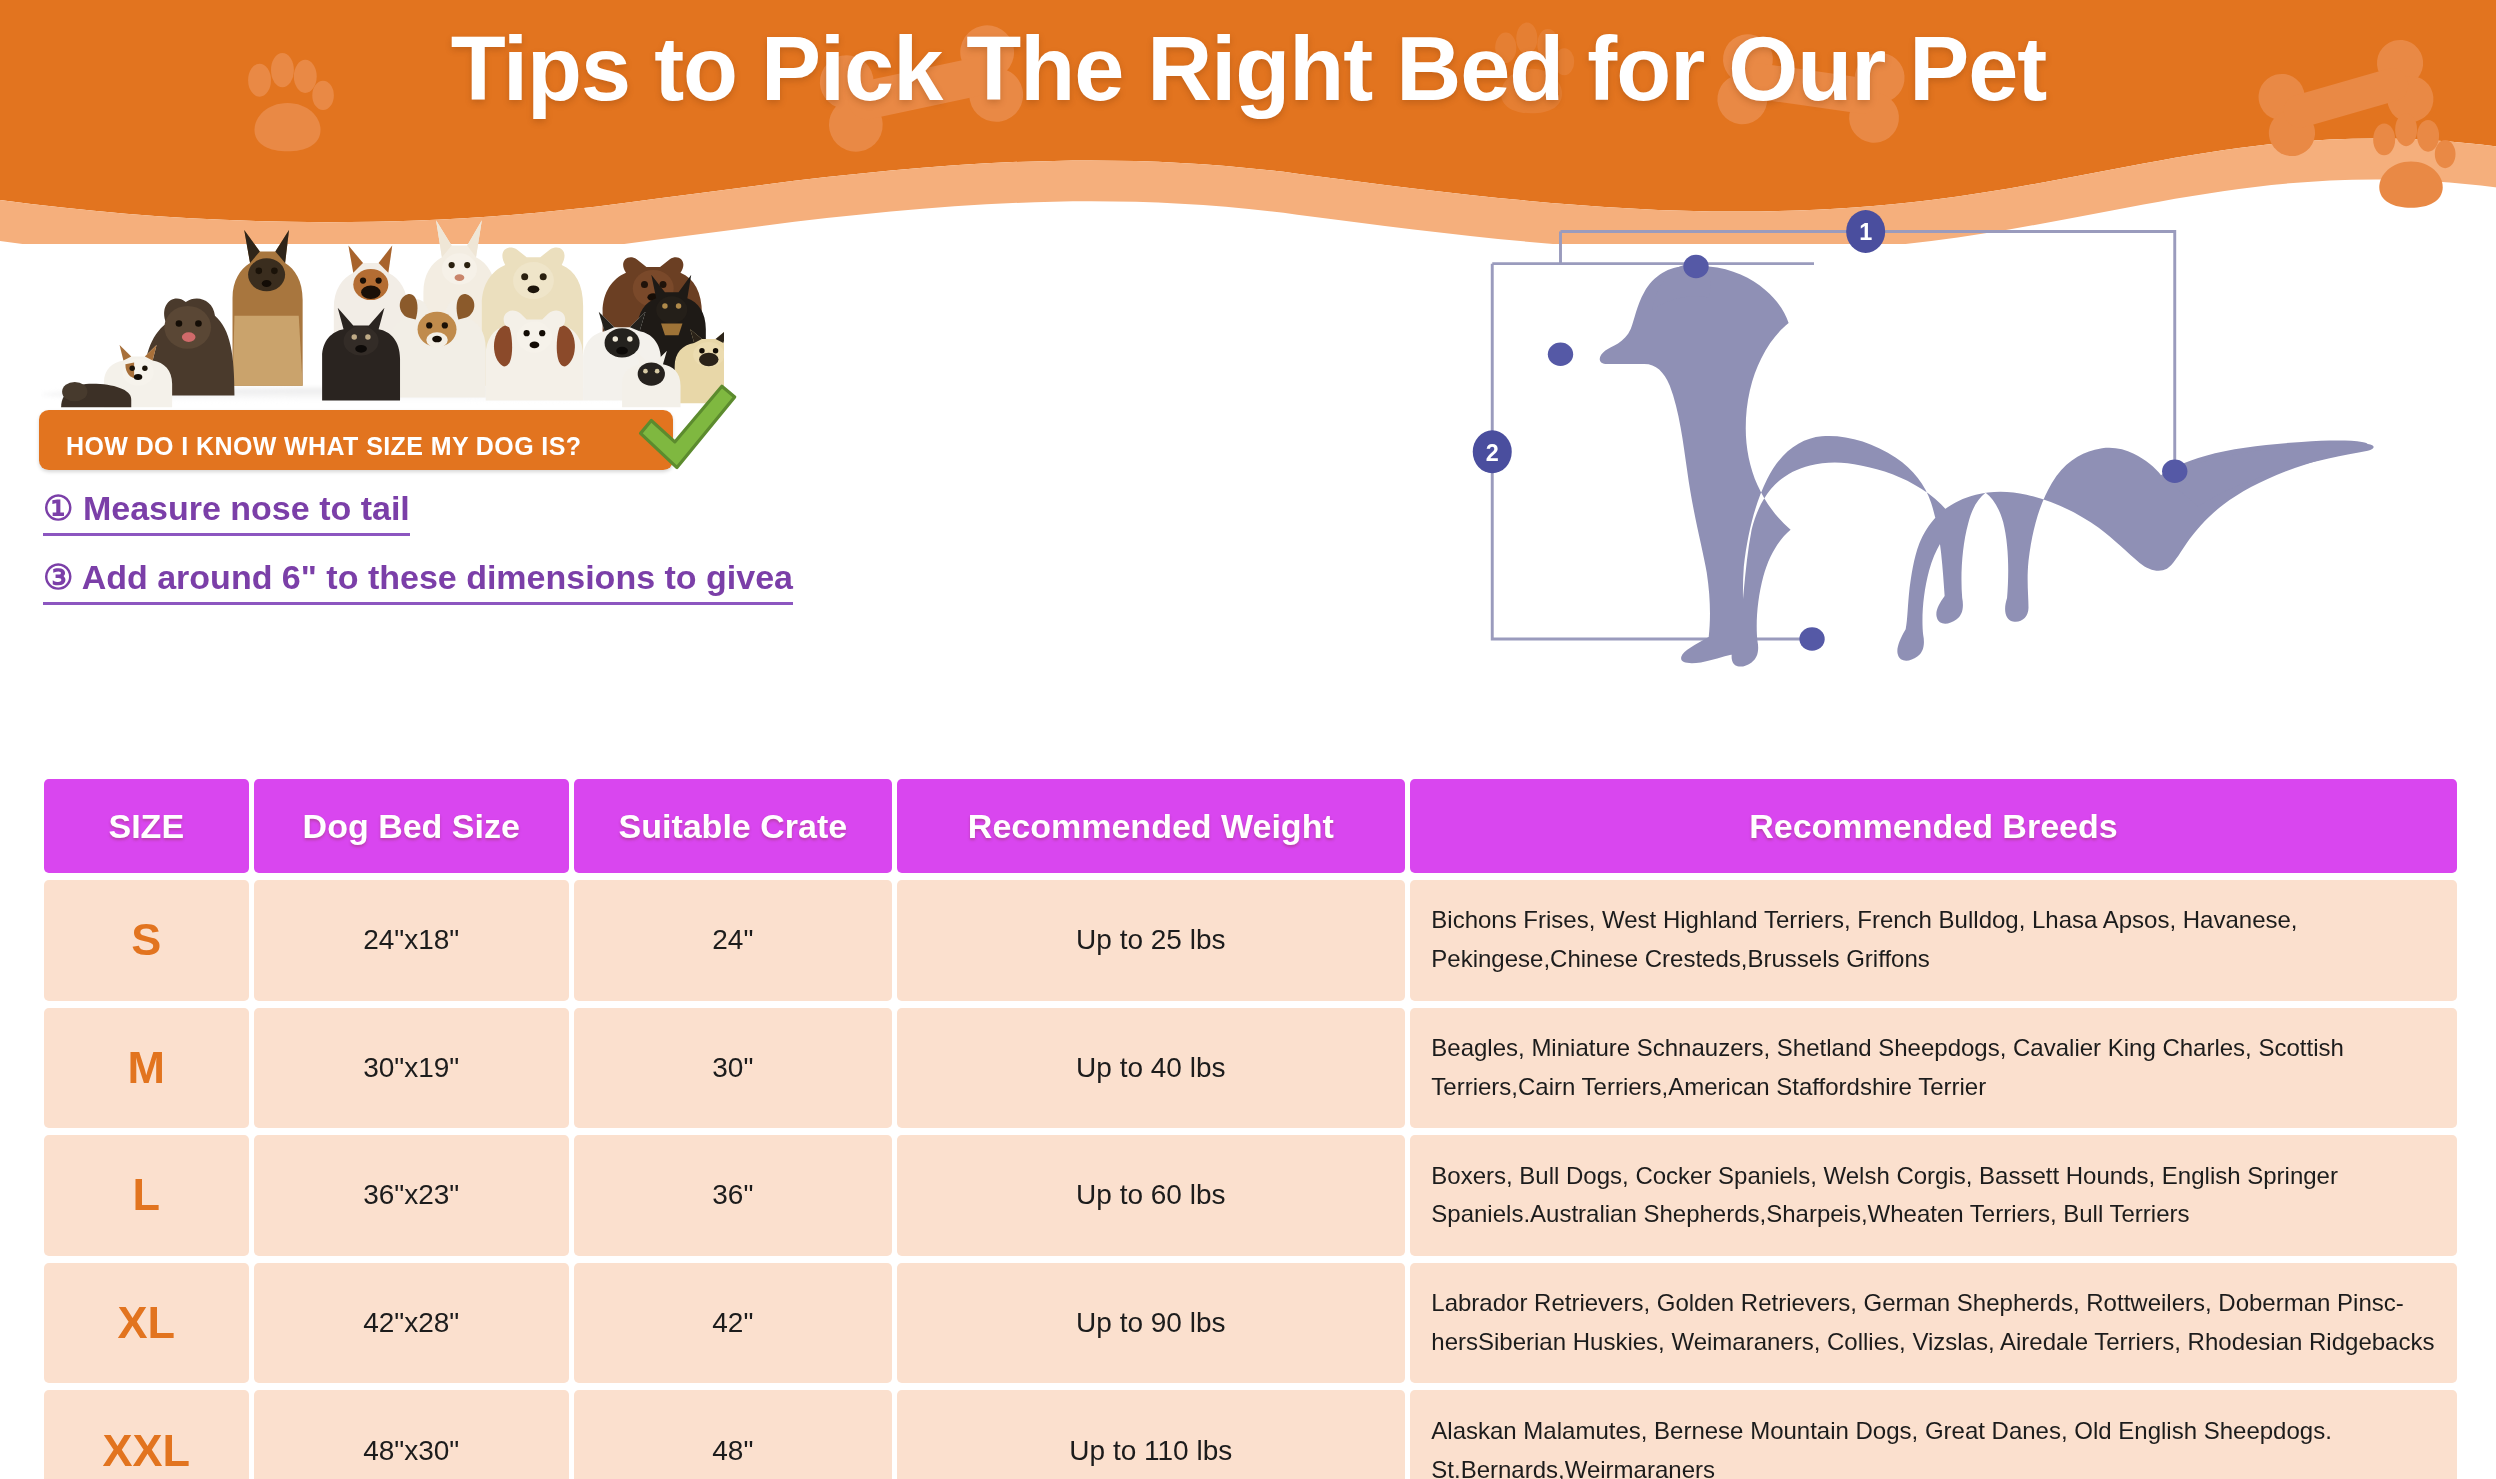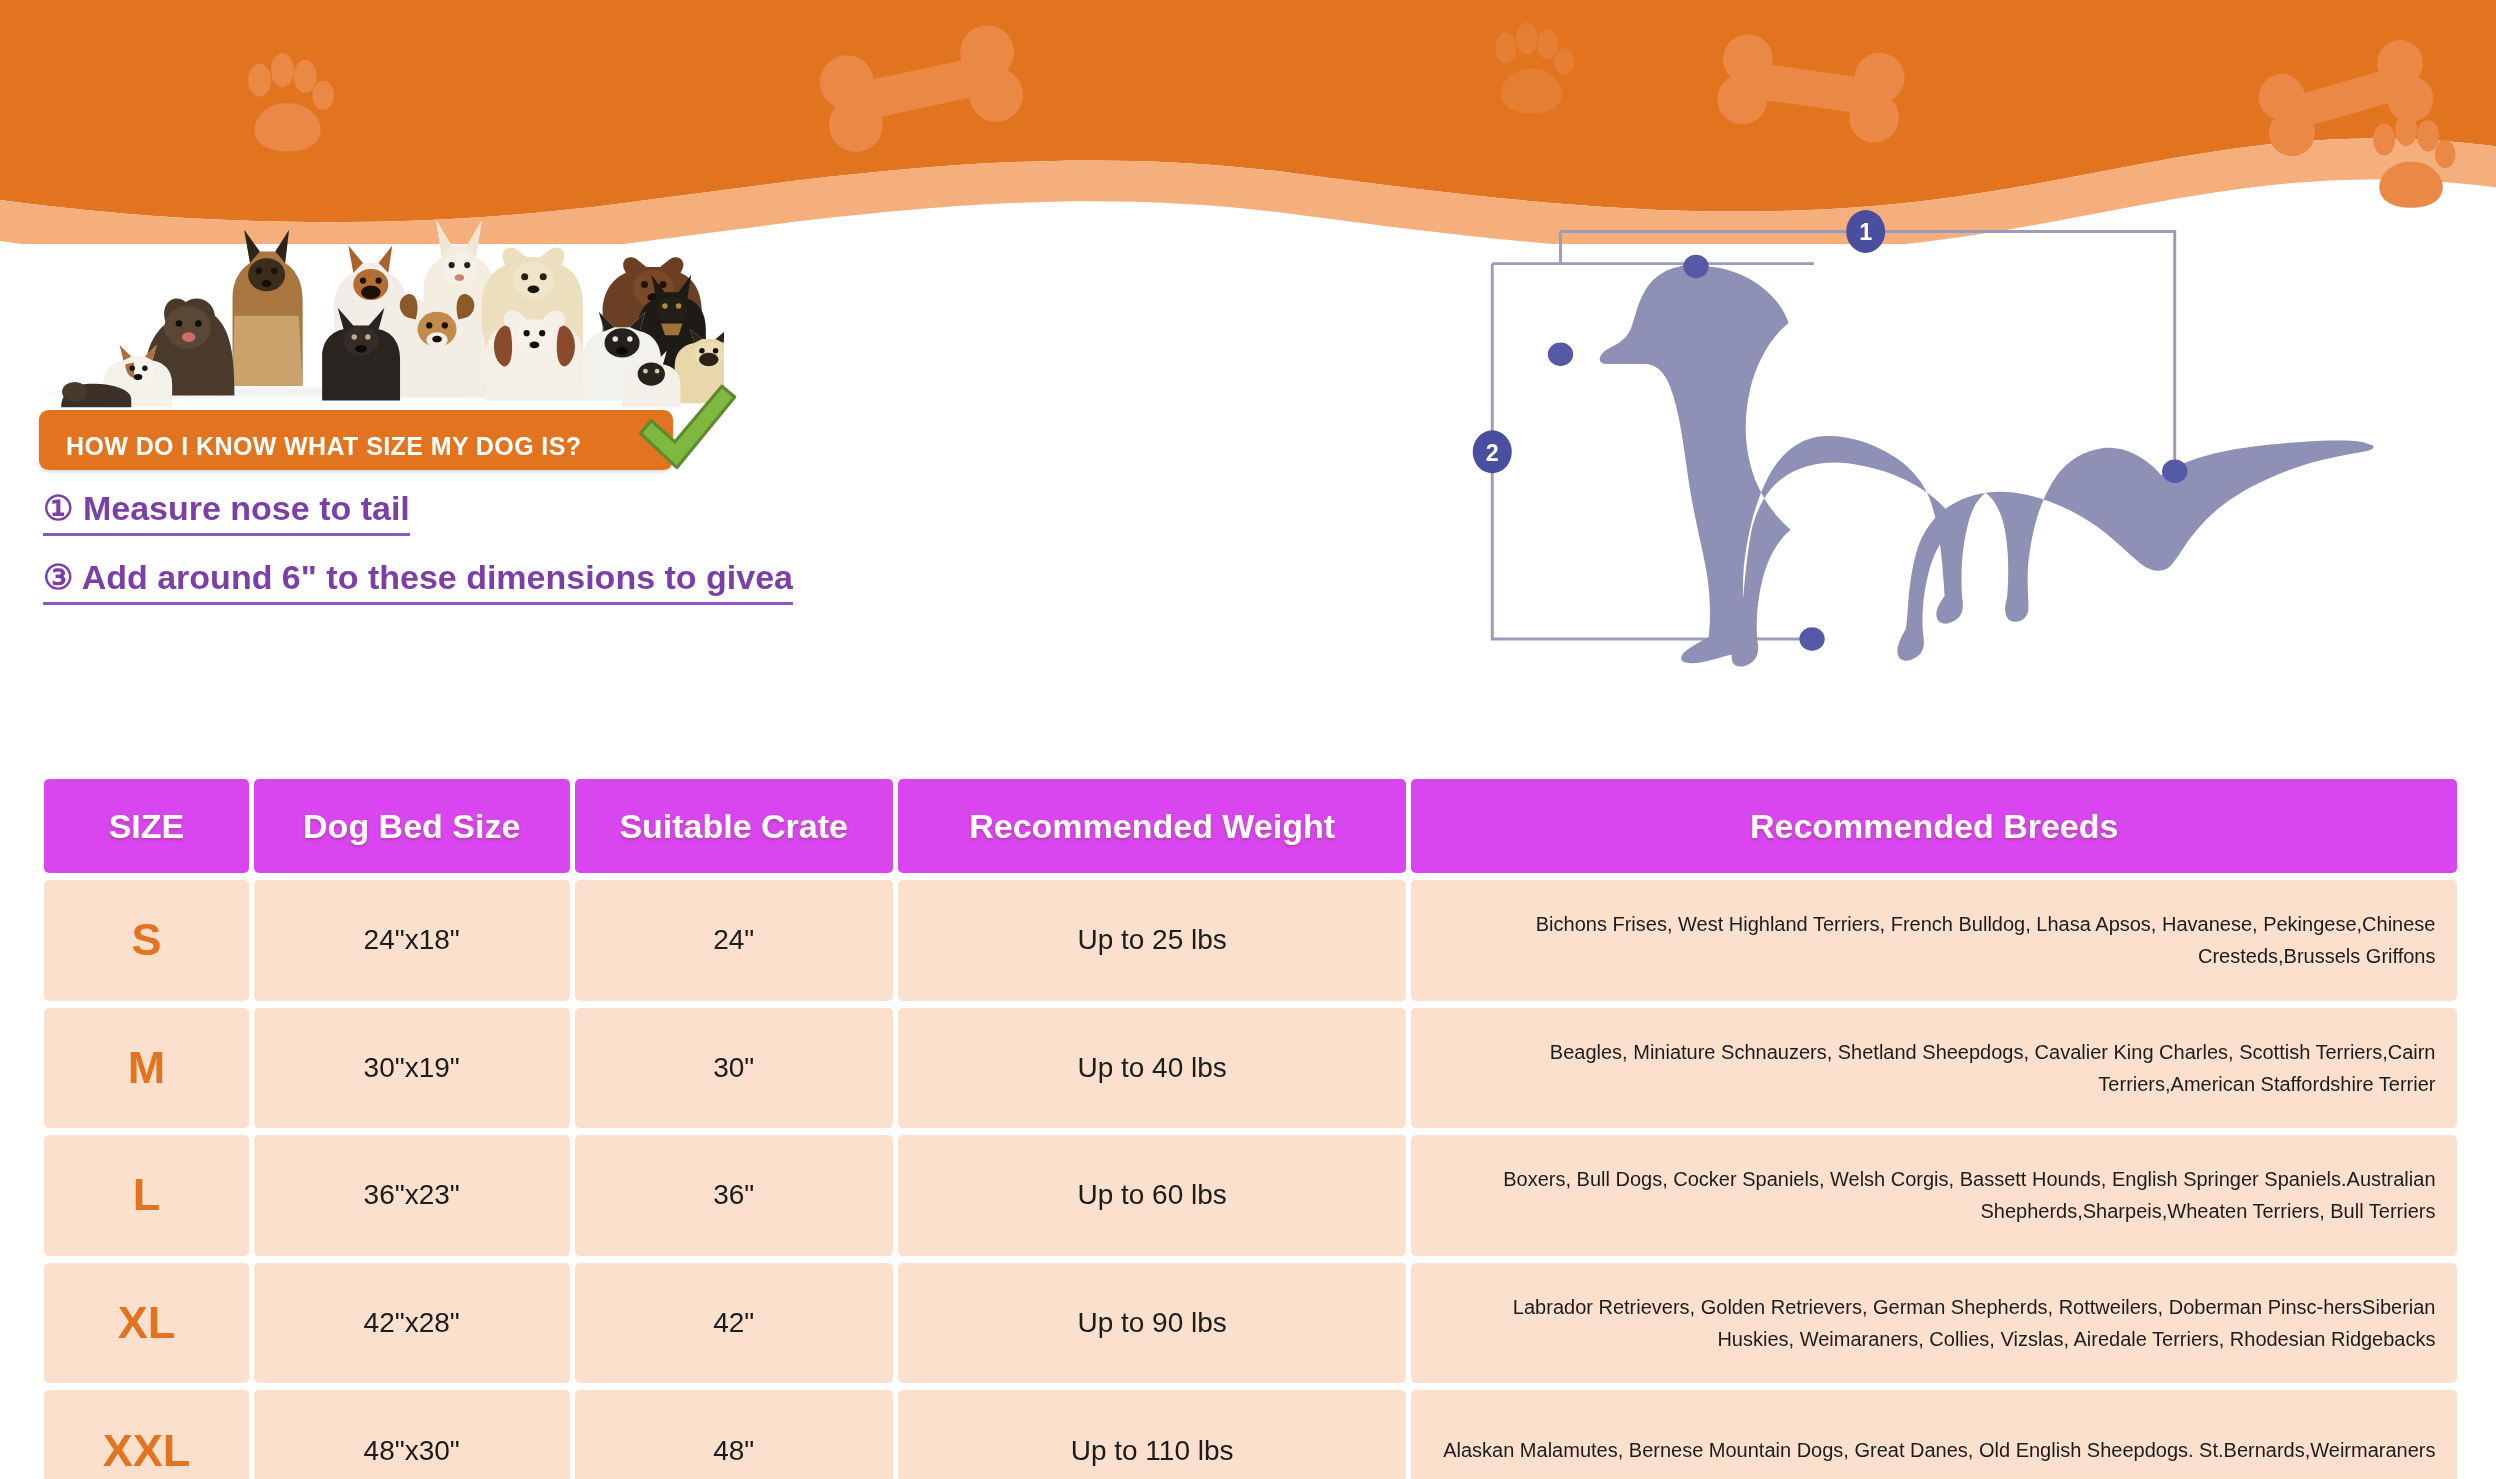--- a/index.html
+++ b/index.html
@@ -168,23 +168,23 @@
     color: #1c1c1c;
     font-size: 28px;
     text-align: center;
   }
   td.col-size {
     color: #E2741F;
     font-size: 45px;
     font-weight: bold;
   }
   td.col-breeds {
-    text-align: right;
+    text-align: left;
     padding: 9.8px 21.5px;
-    font-size: 20px;
+    font-size: 24px;
     line-height: 1.62;
   }
   .c-size  { width: 200px; }
   .c-bed   { width: 317px; }
   .c-crate { width: 317px; }
   .c-wt    { width: 512px; }
   .c-breed { width: 1078px; }
 </style>
 </head>
 <body>
@@ -248,20 +248,21 @@
   <svg class="deco" style="left:1473px;top:7.8px;width:117px;height:117px;opacity:0.55;" viewBox="0 0 100 100">
     <g fill="#E98945">
       <ellipse cx="28" cy="34" rx="9" ry="13"></ellipse>
       <ellipse cx="46" cy="26" rx="9" ry="13.5"></ellipse>
       <ellipse cx="64" cy="31" rx="9" ry="13"></ellipse>
       <ellipse cx="78" cy="46" rx="8.5" ry="11.5"></ellipse>
       <path d="M50,52 C66,52 76,63 76,73 C76,85 64,90 50,90 C36,90 24,85 24,73 C24,63 34,52 50,52 Z"></path>
     </g>
   </svg>
 
+  <div class="header-title">Tips to Pick The Right Bed for Our Pet</div>
 </div>
 
 <div class="collage">
   <div class="collage-floor"></div>
   <svg viewBox="0 0 700 230" style="position:absolute;left:0;top:0;width:683px;height:224px;">
 
     <g>
 
       <path d="M196,200 L196,110 C196,92 204,80 214,74 L208,40 L224,62 L240,62 L254,40 L250,74 C260,80 268,92 268,112 L268,200 Z" fill="#A8763E"></path>
       <path d="M214,74 L208,40 L224,62 Z" fill="#2e2419"></path>

